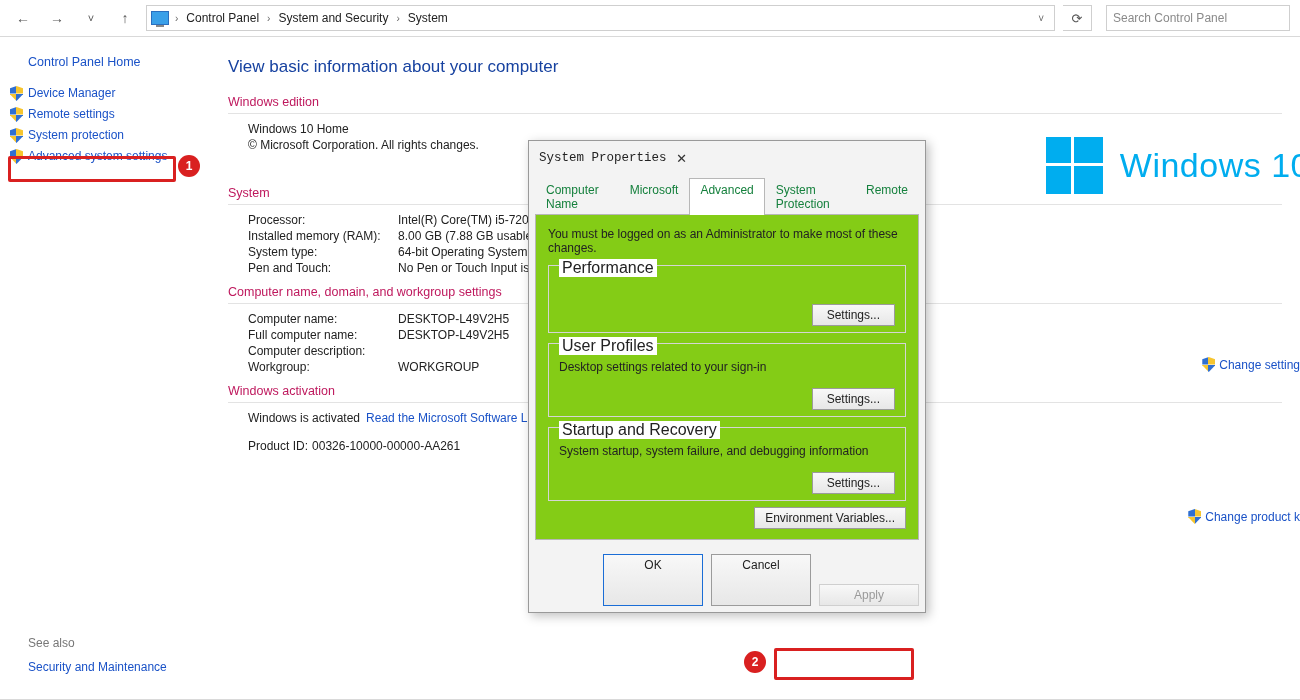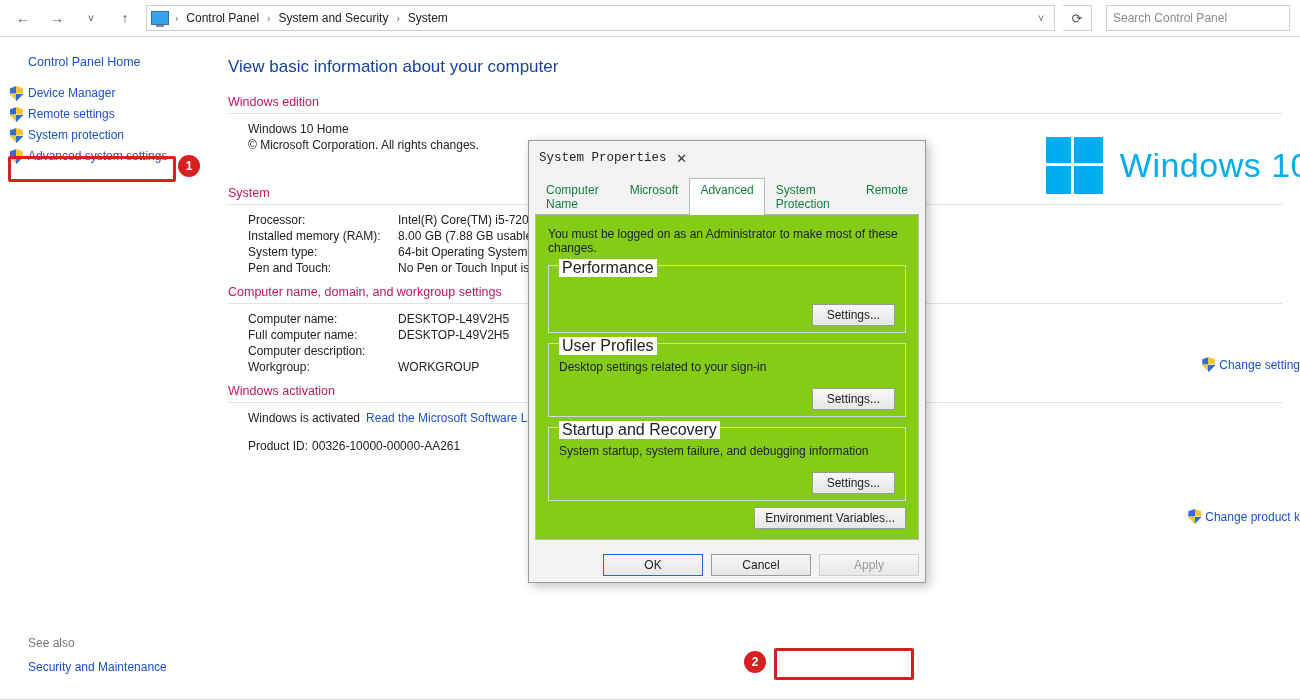--- a/index.html
+++ b/index.html
@@ -269,20 +269,21 @@
     padding: 3px 14px;
     border: 1px solid #9b9b9b;
     background: linear-gradient(#f8f8f8, #e7e7e7);
     cursor: default;
     min-width: 70px;
     text-align: center;
   }
   .btn.disabled {
     color: #9a9a9a;
     border-color: #cfcfcf;
+    margin-top: 30px;
   }
   .btn.primary {
     border: 1.5px solid #1a6dd6;
   }
   .btn-row {
     display: flex;
     justify-content: flex-end;
     gap: 8px;
     padding: 8px 6px 6px 6px;
     background: #f3f3f3;

